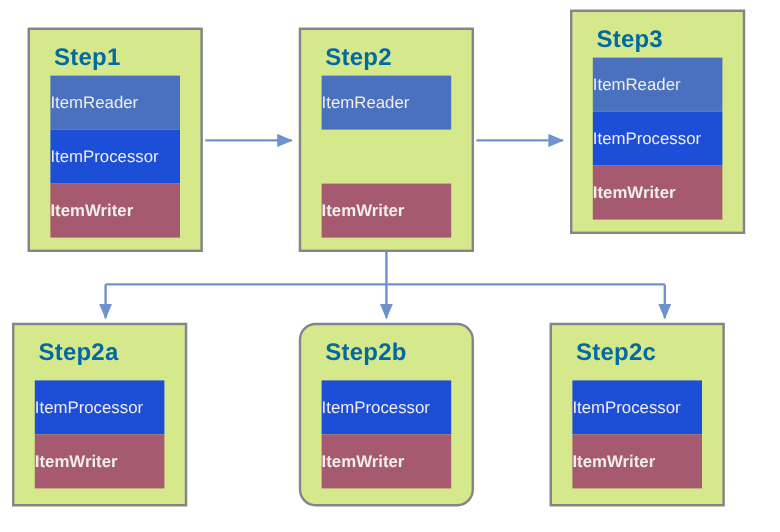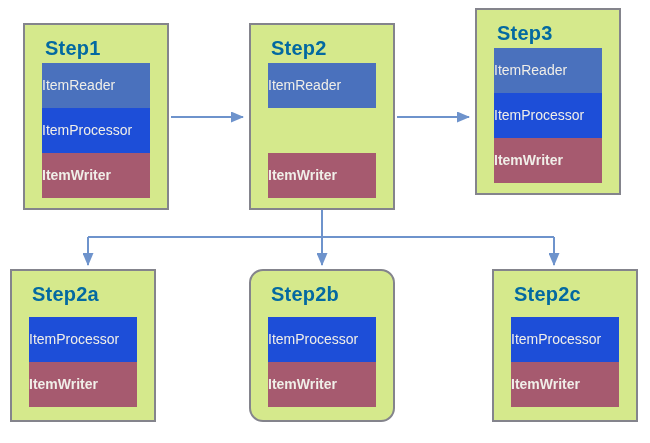--- a/index.html
+++ b/index.html
@@ -54,21 +54,21 @@
   
   .short .slot-1 { top: 46px; }
   .short .slot-2 { top: 91px; }
 
   
   #node-step1  { left: 23px;  top: 23px; }
   #node-step2  { left: 249px; top: 23px; }
   #node-step3  { left: 475px; top: 8px; }
   #node-step2a { left: 10px;  top: 269px; }
   #node-step2b { left: 249px; top: 269px; border-radius: 14px; }
-  #node-step2c { left: 492px; top: 269px; padding-left: 40px; }
+  #node-step2c { left: 458px; top: 269px; padding-left: 40px; }
 
   .flow-layer {
     position: absolute;
     left: 0; top: 0;
     width: 650px;
     height: 443px;
     pointer-events: none;
   }
   .flow-layer line, .flow-layer polyline {
     stroke: #6e93cc;

